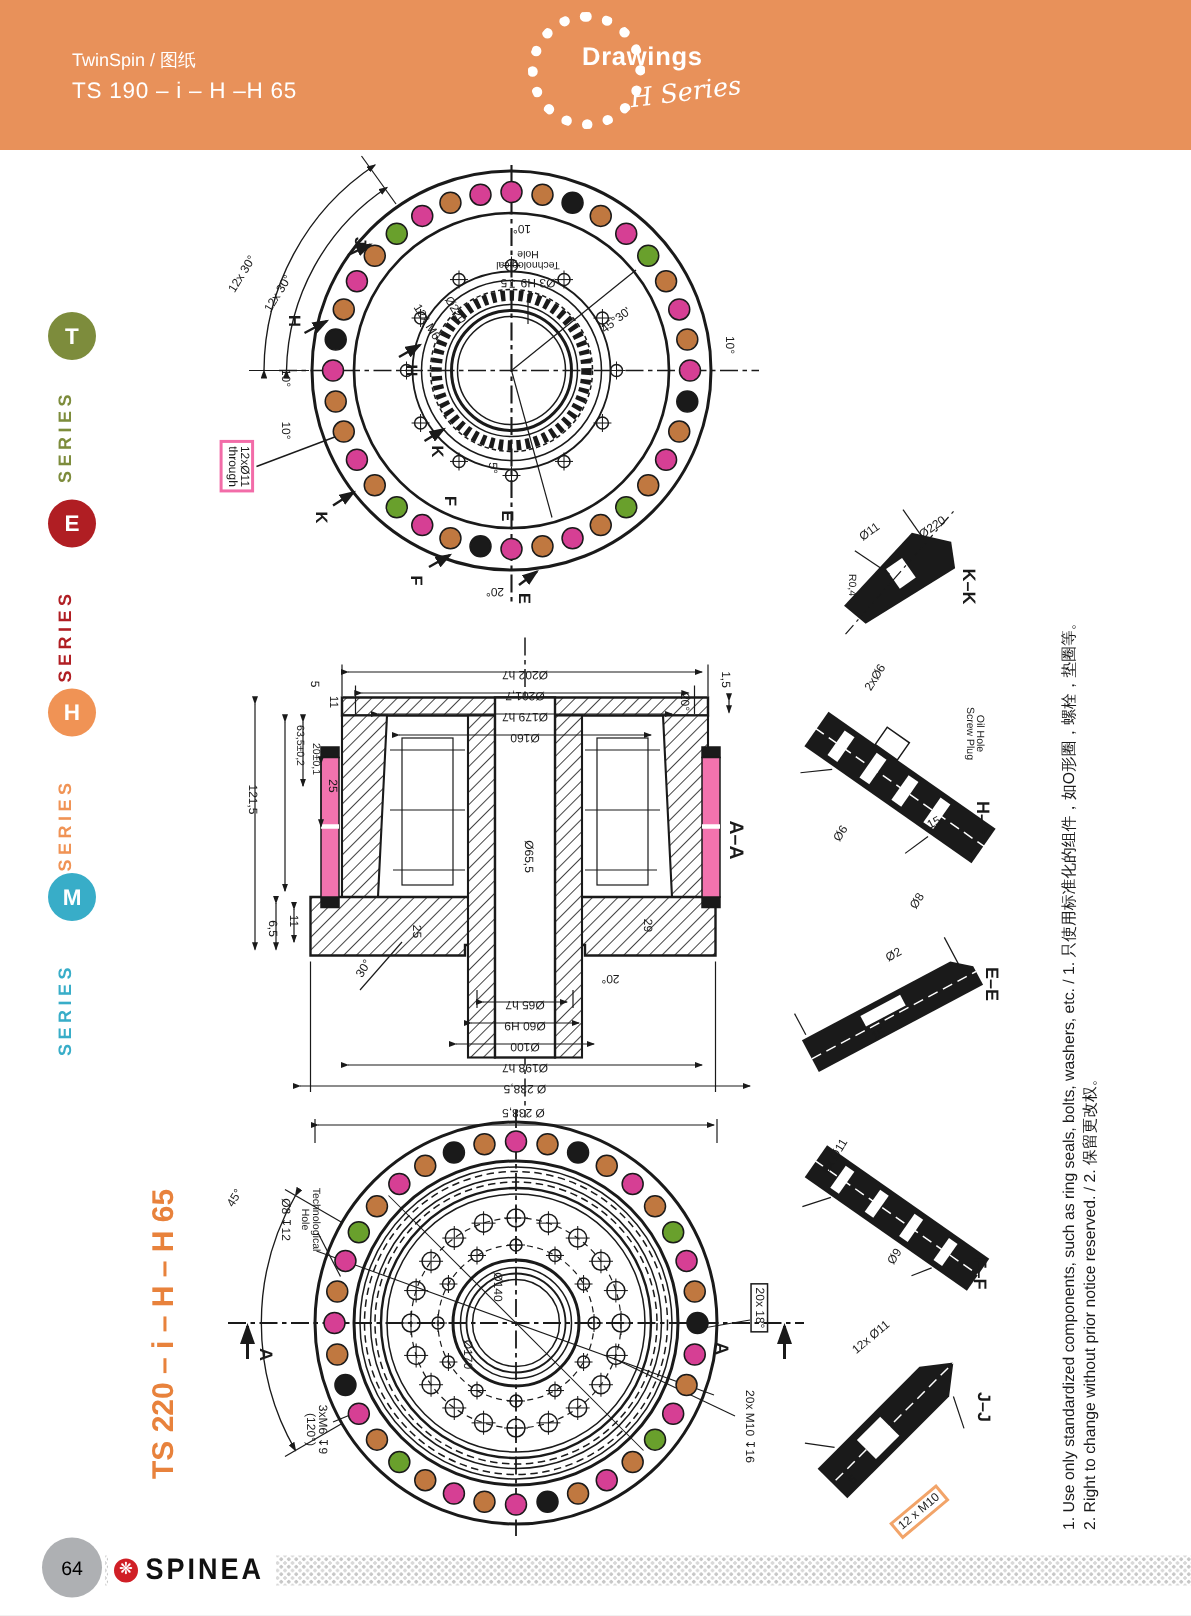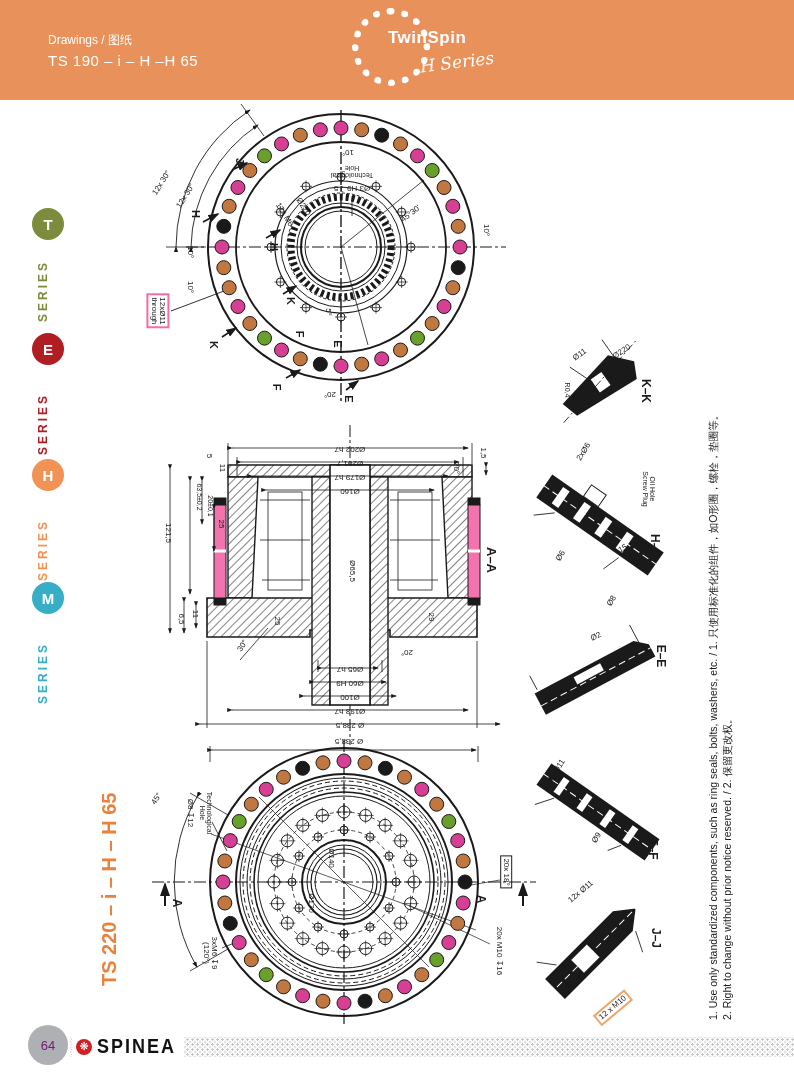--- a/index.html
+++ b/index.html
@@ -33,38 +33,38 @@
   
   #footnotes{position:absolute;left:706px;top:330px;width:56px;height:690px;}
   #footnotes>div{width:690px;transform-origin:top left;transform:rotate(-90deg) translateX(-690px);
       font-size:10.5px;line-height:1.35;white-space:nowrap;}
   
   #halftone{position:absolute;left:70px;top:1037px;width:724px;height:20px;
      background-image:radial-gradient(circle,#c7c7c7 1.1px,transparent 1.3px),
                       radial-gradient(circle,#d9d9d9 1px,transparent 1.2px);
      background-size:5px 5px,5px 5px;background-position:0 0,2.5px 2.5px;}
   #pagecircle{position:absolute;left:28px;top:1025px;width:40px;height:40px;border-radius:50%;
-     background:#aeb0b3;color:#701a75;font-size:13px;display:flex;align-items:center;justify-content:center;}
+     background:#aeb0b3;color:#000000;font-size:13px;display:flex;align-items:center;justify-content:center;}
   #spinea{position:absolute;left:72px;top:1034px;background:#fff;padding:2px 8px 2px 4px;display:flex;align-items:center;gap:5px;}
   #spinea .gear{width:16px;height:16px;border-radius:50%;background:#d01f26;color:#fff;font-size:11px;
      display:flex;align-items:center;justify-content:center;line-height:1;}
   #spinea .word{font-size:18px;font-weight:bold;letter-spacing:2px;color:#111;
      font-family:"Liberation Sans",sans-serif;transform:scaleY(1.1);}
   svg{position:absolute;left:0;top:0;pointer-events:none;}
 </style>
 </head>
 <body>
 
 <div id="page">
 
   <div id="header" style="background: rgb(232, 145, 90);">
-    <div class="crumb">Drawings / 图纸</div>
+    <div class="crumb">TwinSpin / 图纸</div>
     <div class="htitle">TS 190 – i – H –H 65</div>
     <div id="logo-ring"></div>
-    <div id="logo-brand">TwinSpin</div>
+    <div id="logo-brand">Drawings</div>
     <div id="logo-series">H Series</div>
   </div>
 
   <div class="badge" style="top: 208px; background: rgb(125, 140, 60);">T</div>
   <div class="vlabel" style="top:238px;height:84px">
       <div style="color: rgb(125, 140, 60);">SERIES</div>
     </div>
   <div class="badge" style="top: 333px; background: rgb(176, 30, 35);">E</div>
   <div class="vlabel" style="top:371px;height:84px">
       <div style="color: rgb(176, 30, 35);">SERIES</div>

